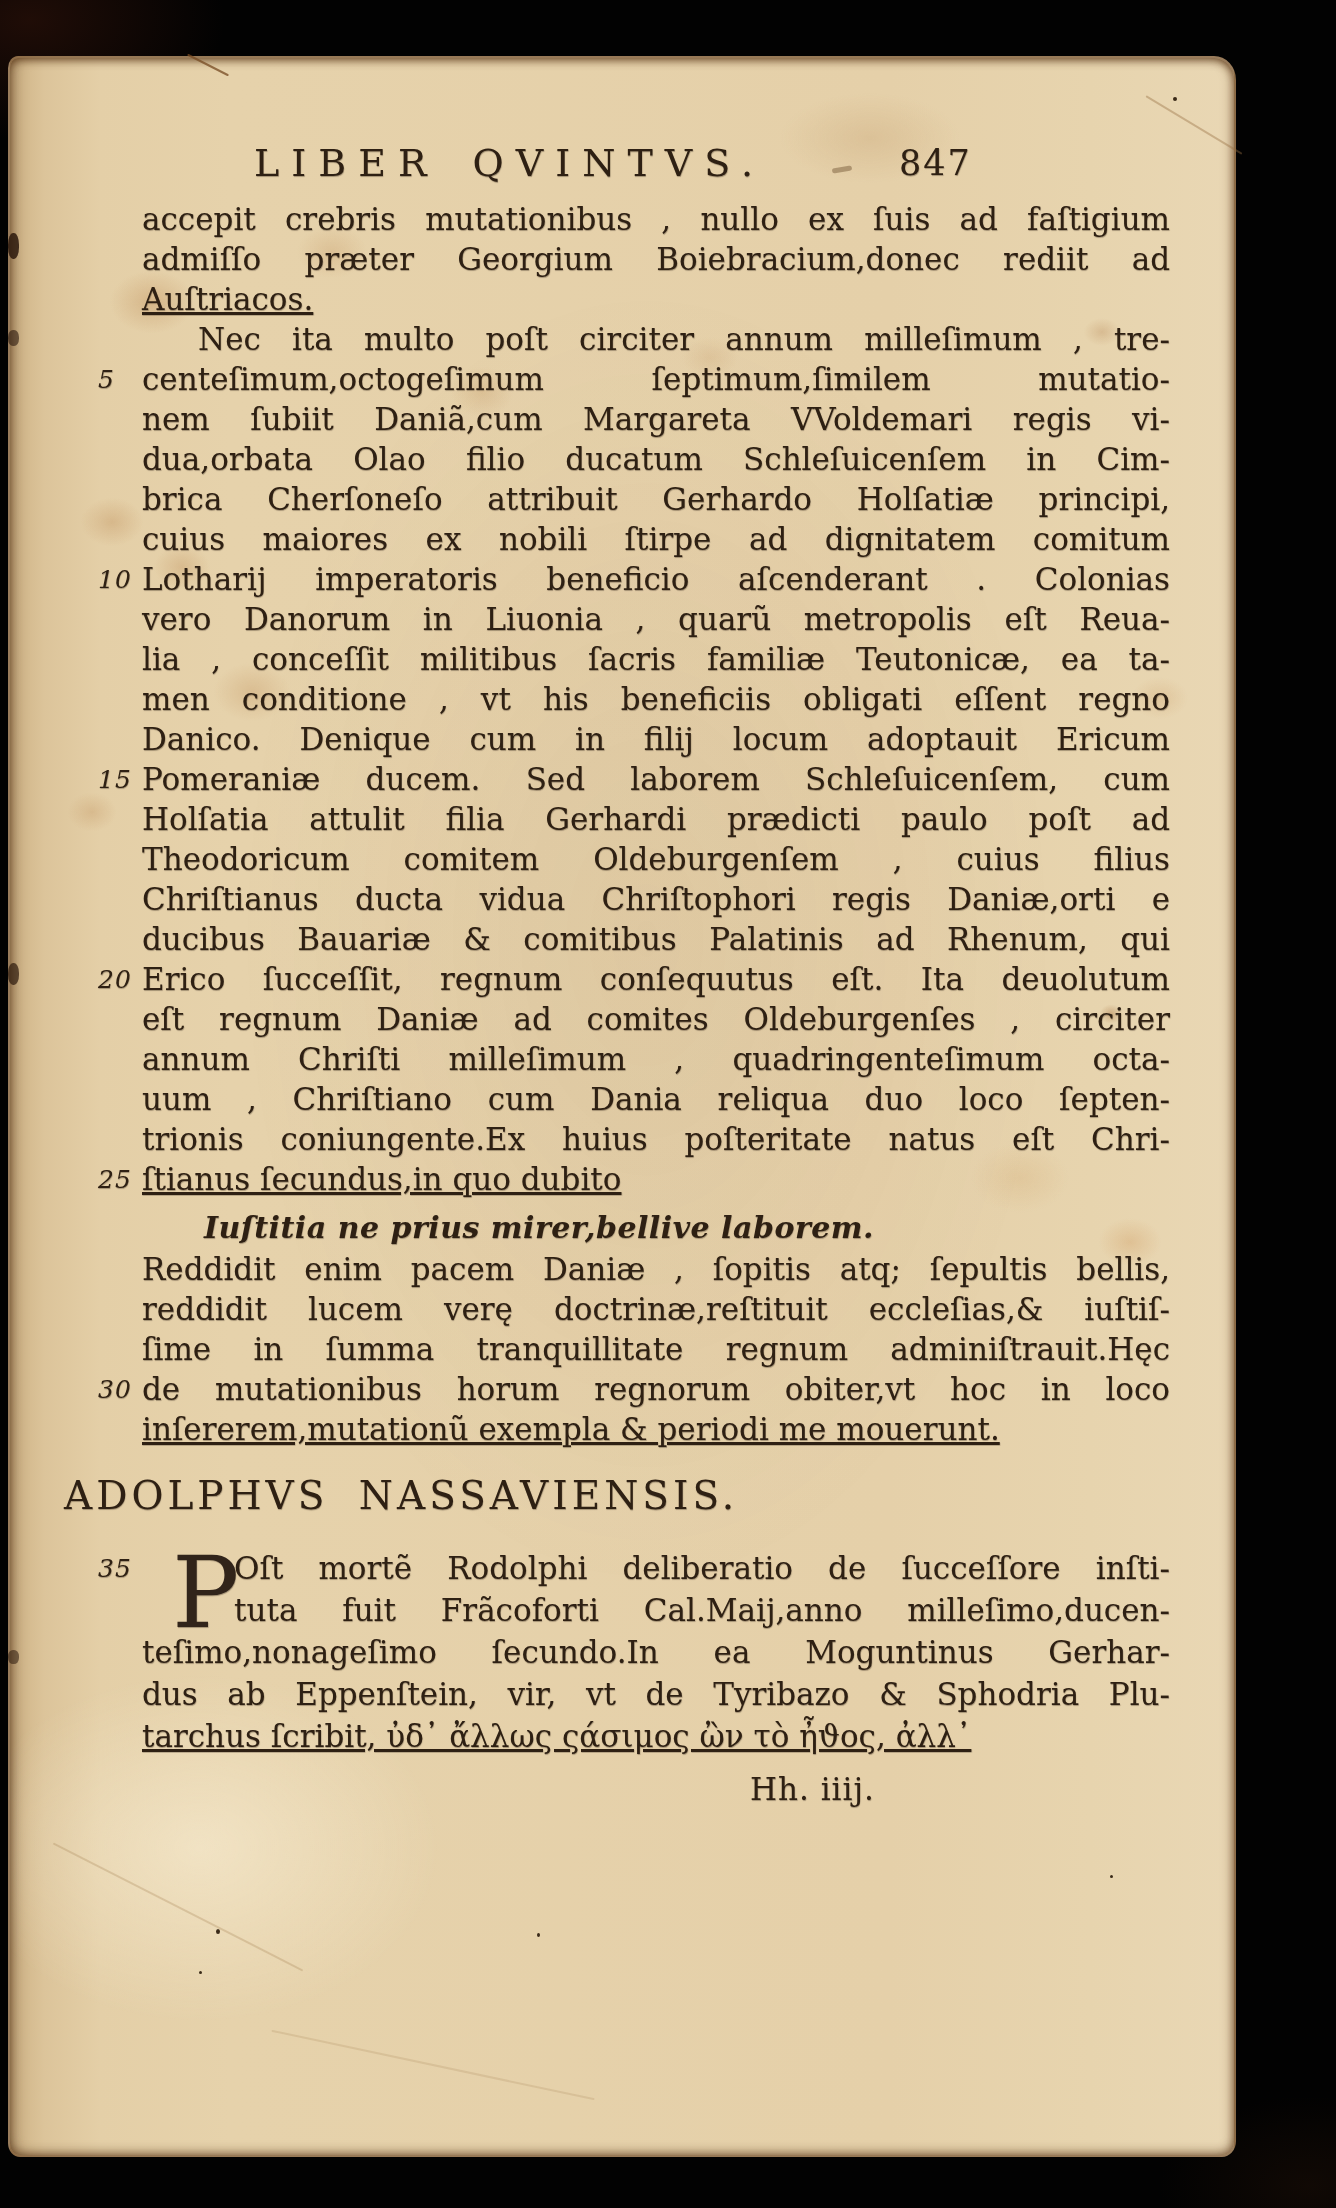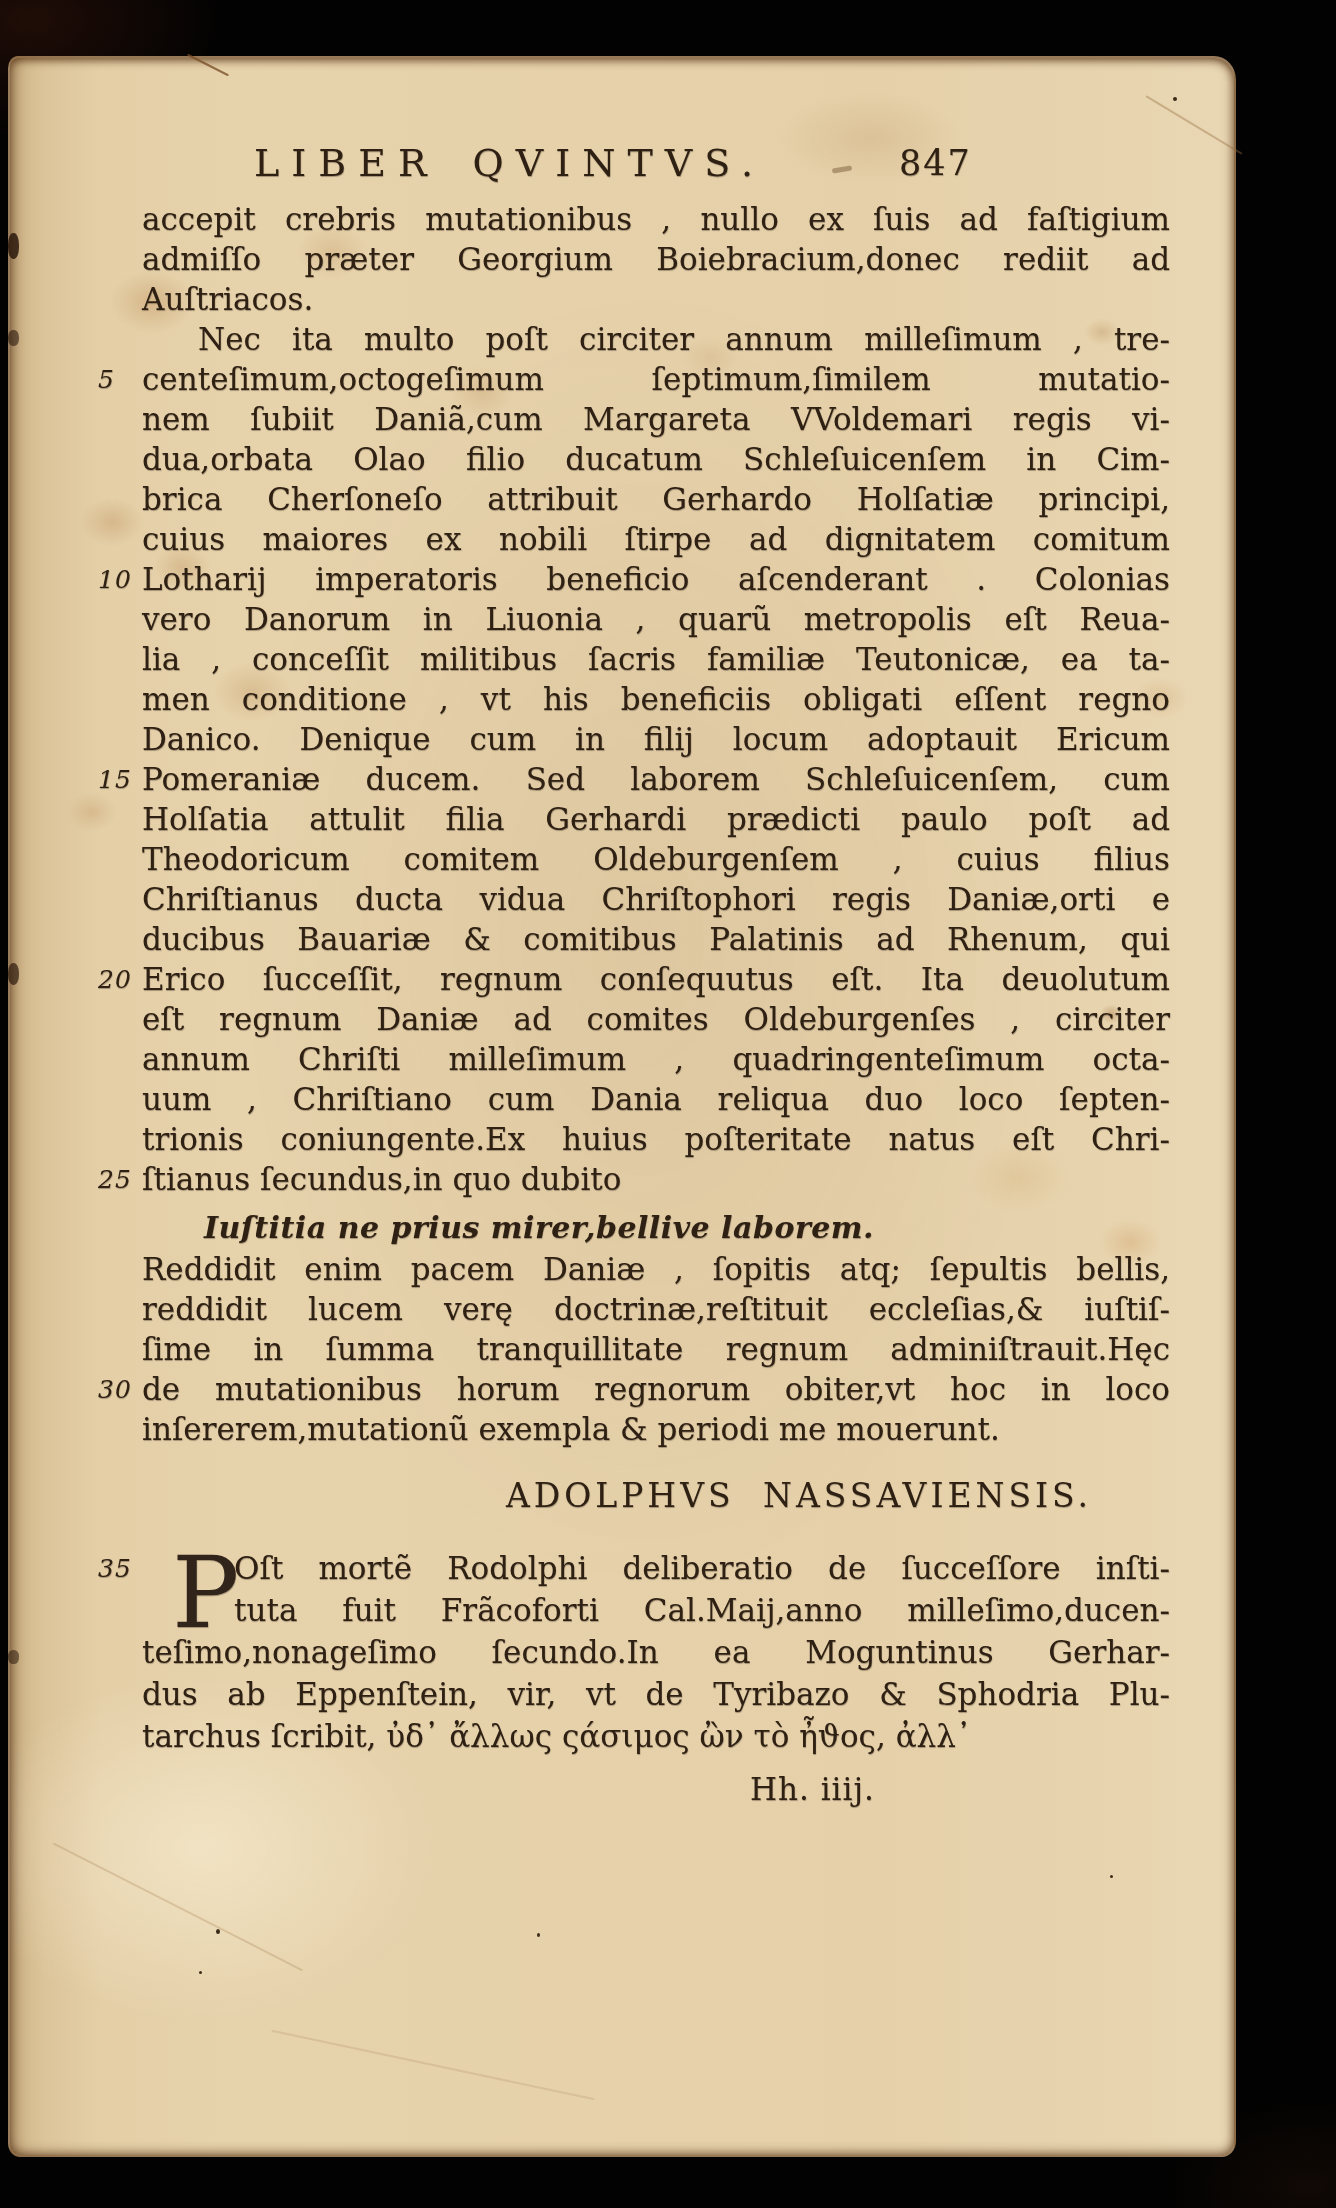--- a/index.html
+++ b/index.html
@@ -60,29 +60,29 @@
   .rh{position:relative;height:46px;}
   .rh-title{position:absolute;left:112px;top:0;font-size:38px;letter-spacing:12px;word-spacing:10px;}
   .rh-dash{position:absolute;left:690px;top:26px;width:20px;height:5px;
            background:rgba(96,64,32,.40);border-radius:3px;transform:rotate(-10deg);text-shadow:none;}
   .rh-num{position:absolute;left:757px;top:2px;font-size:35px;letter-spacing:2px;}
 
   .para{margin:0;}
   .p1{margin-top:12px;}
   .line{position:relative;min-height:40px;line-height:40px;font-size:31px;
         text-align:justify;text-align-last:justify;}
-  .line.end{text-align-last:left;}
+  .line.end{text-align-last:left;text-decoration:underline;}
   .line.ind{text-indent:56px;}
   .mnum{position:absolute;left:-44px;top:1px;width:40px;font-size:25px;font-style:italic;
         text-align:left;text-indent:0;letter-spacing:1px;}
   .verse{margin-top:8px;height:42px;line-height:42px;font-size:30px;
          font-style:italic;font-weight:bold;text-indent:62px;letter-spacing:.5px;}
   .heading-wrap{margin-top:26px;height:42px;}
-  .section-heading{width:100%;text-align:right;transform:translateX(-78px);
-         font-size:33px;letter-spacing:4px;word-spacing:14px;line-height:42px;}
+  .section-heading{width:100%;text-align:left;transform:translateX(-78px);
+         font-size:39px;letter-spacing:4px;word-spacing:14px;line-height:42px;}
   .p4{position:relative;margin-top:30px;}
   .p4 .line{min-height:42px;line-height:42px;}
   .p4 .line.cap{padding-left:92px;}
   .dropcap{position:absolute;left:30px;top:4px;font-size:100px;line-height:84px;
            font-weight:500;color:#31241a;}
   .sig{margin-top:12px;padding-left:608px;font-size:31px;line-height:40px;
        text-align:left;letter-spacing:1px;}
 </style>
 </head>
 <body>

